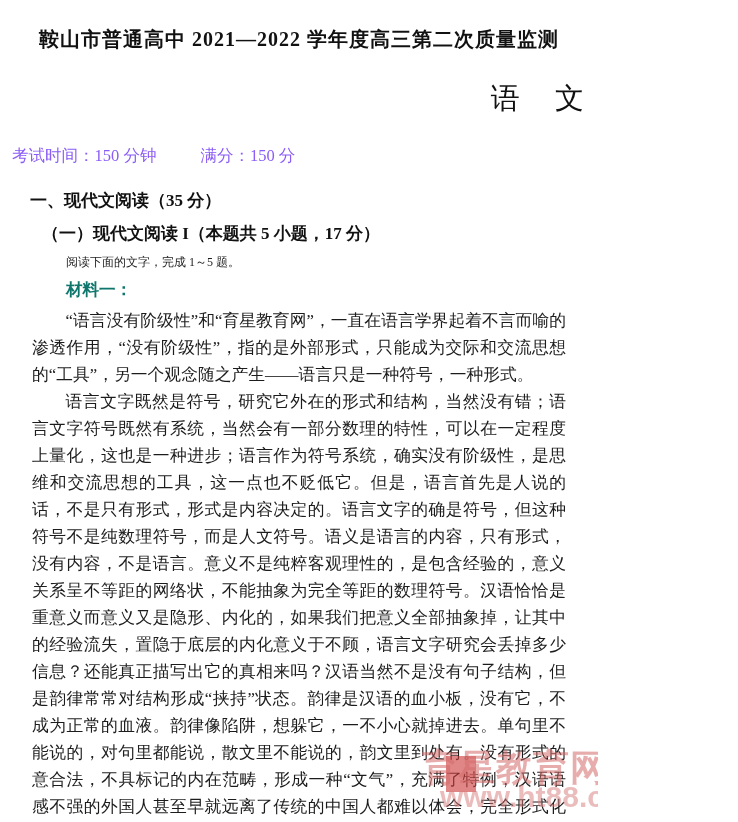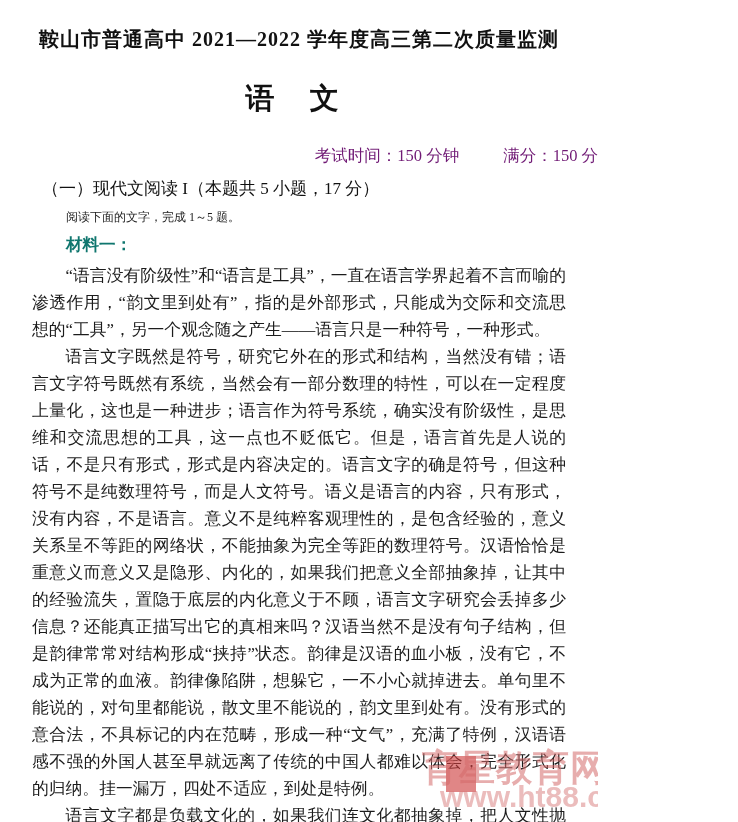--- a/index.html
+++ b/index.html
@@ -19,46 +19,46 @@
   .exam-title {
     margin: 26px 0 0 0;
     text-align: center;
     font-size: 20px;
     font-weight: bold;
     letter-spacing: 1px;
     color: #111111;
   }
   .subject-title {
     margin: 26px 0 0 0;
-    text-align: center;
+    text-align: right;
     font-size: 29px;
-    font-weight: bold;
+    font-weight: normal;
     letter-spacing: 14px;
     color: #111111;
   }
   .exam-info {
     margin: 26px 0 0 12px;
-    text-align: right;
+    text-align: left;
     font-size: 16.5px;
-    color: #701a75;
+    color: #8b5cf6;
   }
   .exam-info .spacer {
     display: inline-block;
     width: 44px;
   }
   .section-heading {
     margin: 22px 0 0 30px;
     font-size: 17px;
     font-weight: bold;
     color: #111111;
   }
   .subsection-heading {
     margin: 10px 0 0 42px;
     font-size: 17px;
-    font-weight: normal;
+    font-weight: bold;
     color: #111111;
   }
   .instruction {
     margin: 9px 0 0 66px;
     font-size: 12px;
     color: #1c1c1c;
   }
   .material-label {
     margin: 8px 0 0 66px;
     font-size: 16.5px;
@@ -121,29 +121,30 @@
 <div class="page">
 
   <h1 class="exam-title">鞍山市普通高中 2021—2022 学年度高三第二次质量监测</h1>
 
   <h2 class="subject-title">语  文</h2>
 
   <p class="exam-info">
     <span>考试时间：150 分钟</span><span class="spacer"></span><span>满分：150 分</span>
   </p>
 
+  <h3 class="section-heading">一、现代文阅读（35 分）</h3>
 
   <h4 class="subsection-heading">（一）现代文阅读 I（本题共 5 小题，17 分）</h4>
 
   <p class="instruction">阅读下面的文字，完成 1～5 题。</p>
 
   <p class="material-label">材料一：</p>
 
   <div class="passage">
-      <p class="body-para">“语言没有阶级性”和“语言是工具”，一直在语言学界起着不言而喻的渗透作用，“韵文里到处有”，指的是外部形式，只能成为交际和交流思想的“工具”，另一个观念随之产生——语言只是一种符号，一种形式。</p>
+      <p class="body-para">“语言没有阶级性”和“育星教育网”，一直在语言学界起着不言而喻的渗透作用，“没有阶级性”，指的是外部形式，只能成为交际和交流思想的“工具”，另一个观念随之产生——语言只是一种符号，一种形式。</p>
       <p class="body-para">语言文字既然是符号，研究它外在的形式和结构，当然没有错；语言文字符号既然有系统，当然会有一部分数理的特性，可以在一定程度上量化，这也是一种进步；语言作为符号系统，确实没有阶级性，是思维和交流思想的工具，这一点也不贬低它。但是，语言首先是人说的话，不是只有形式，形式是内容决定的。语言文字的确是符号，但这种符号不是纯数理符号，而是人文符号。语义是语言的内容，只有形式，没有内容，不是语言。意义不是纯粹客观理性的，是包含经验的，意义关系呈不等距的网络状，不能抽象为完全等距的数理符号。汉语恰恰是重意义而意义又是隐形、内化的，如果我们把意义全部抽象掉，让其中的经验流失，置隐于底层的内化意义于不顾，语言文字研究会丢掉多少信息？还能真正描写出它的真相来吗？汉语当然不是没有句子结构，但是韵律常常对结构形成“挟持”状态。韵律是汉语的血小板，没有它，不成为正常的血液。韵律像陷阱，想躲它，一不小心就掉进去。单句里不能说的，对句里都能说，散文里不能说的，韵文里到处有。没有形式的意合法，不具标记的内在范畴，形成一种“文气”，充满了特例，汉语语感不强的外国人甚至早就远离了传统的中国人都难以体会，完全形式化的归纳。挂一漏万，四处不适应，到处是特例。</p>
       <p class="body-para">语言文字都是负载文化的，如果我们连文化都抽象掉，把人文性抛弃，它还能是真正的汉语汉字吗？语言文字抽象到只剩了形式，最后完全可以用数学公式来计算，它丢掉的信息恐怕会是最本质的东西，得到的结论还能不能还原为人说的话？研究一个事物，</p>
     </div>
 
   <div class="watermark">
     <div class="wm-block"></div>
     <div class="wm-name">育星教育网</div>
     <div class="wm-url">www.ht88.com</div>
   </div>
 

